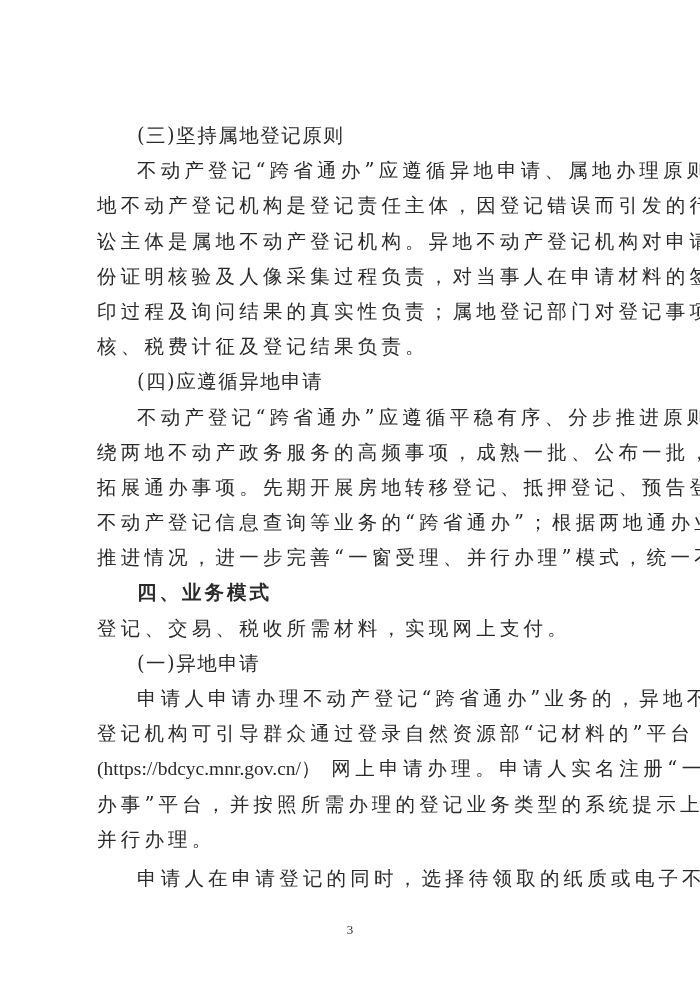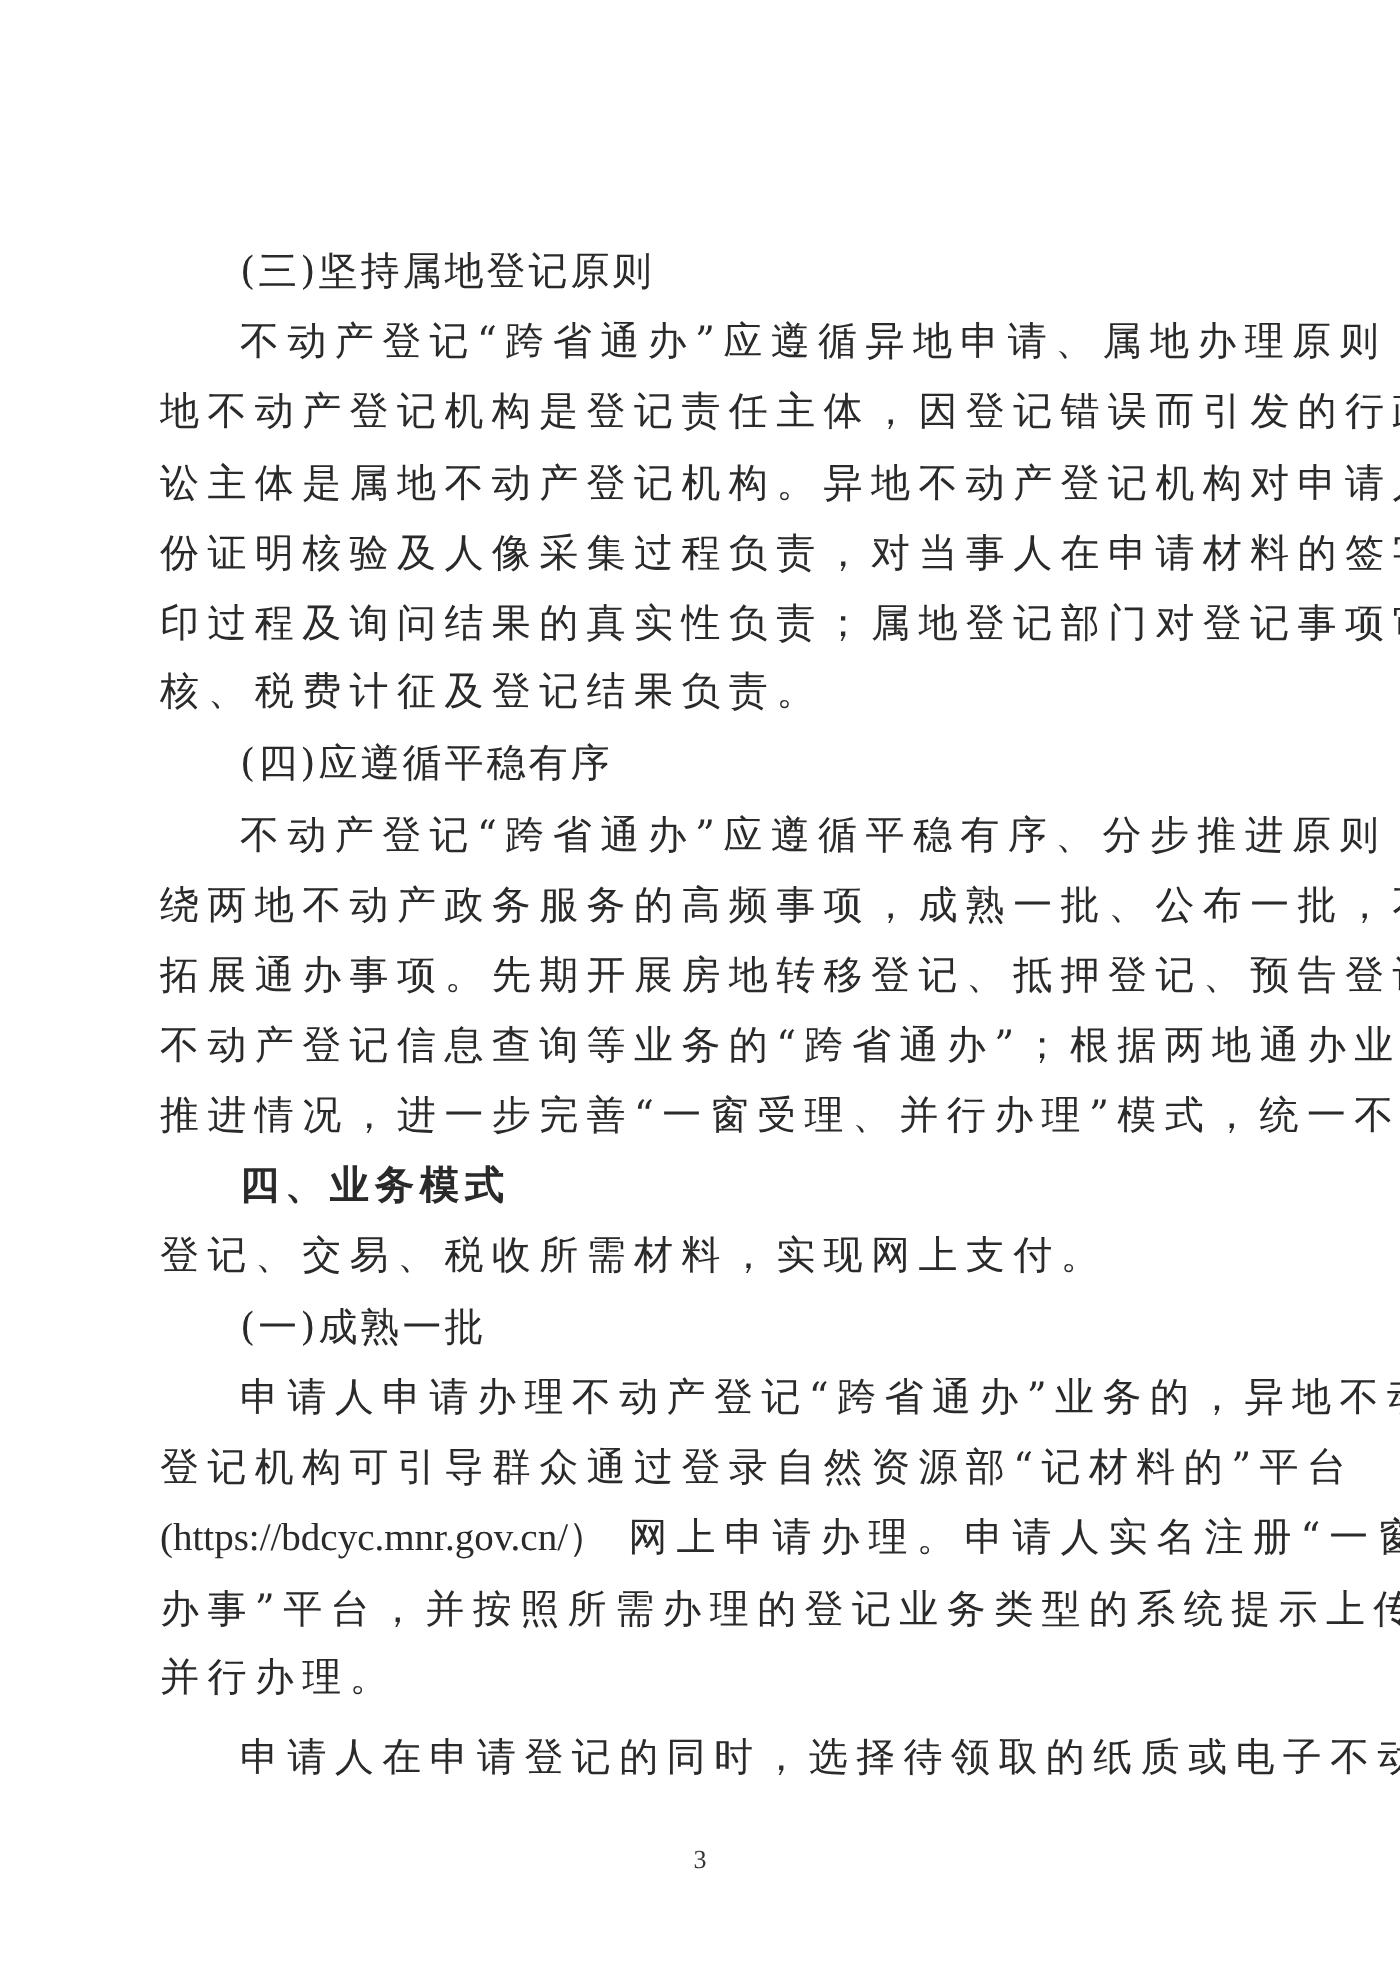--- a/index.html
+++ b/index.html
@@ -6,21 +6,21 @@
     body {
       width: 700px; height: 990px;
       background: #ffffff;
       position: relative;
       overflow: hidden;
       font-family: "DejaVu Serif", "Liberation Serif", serif;
       color: #2a2a2a;
     }
     .page {
       position: absolute;
-      left: 80px;
+      left: 97px;
       top: 118px;
       width: 512px;
     }
     .line {
       font-size: 19.5px;
       height: 35.2px;
       line-height: 35.2px;
       white-space: nowrap;
       letter-spacing: 4.2px;
       text-align: justify;
@@ -46,30 +46,30 @@
 
 <div class="page">
   <div class="line heading indent">(三)坚持属地登记原则</div>
   <div class="line indent">不动产登记“跨省通办”应遵循异地申请、属地办理原则，属</div>
   <div class="line">地不动产登记机构是登记责任主体，因登记错误而引发的行政诉</div>
   <div class="line">讼主体是属地不动产登记机构。异地不动产登记机构对申请人身</div>
   <div class="line">份证明核验及人像采集过程负责，对当事人在申请材料的签字捺</div>
   <div class="line">印过程及询问结果的真实性负责；属地登记部门对登记事项审</div>
   <div class="line last">核、税费计征及登记结果负责。</div>
 
-  <div class="line heading indent">(四)应遵循平稳有序</div>
+  <div class="line heading indent">(四)应遵循异地申请</div>
   <div class="line indent">不动产登记“跨省通办”应遵循平稳有序、分步推进原则，围</div>
   <div class="line">绕两地不动产政务服务的高频事项，成熟一批、公布一批，不断</div>
   <div class="line">拓展通办事项。先期开展房地转移登记、抵押登记、预告登记、</div>
   <div class="line">不动产登记信息查询等业务的“跨省通办”；根据两地通办业务的</div>
   <div class="line">推进情况，进一步完善“一窗受理、并行办理”模式，统一不动产</div>
   <div class="line heading major indent">四、业务模式</div>
 
   <div class="line last">登记、交易、税收所需材料，实现网上支付。</div>
-  <div class="line heading indent">(一)成熟一批</div>
+  <div class="line heading indent">(一)异地申请</div>
   <div class="line indent">申请人申请办理不动产登记“跨省通办”业务的，异地不动产</div>
   <div class="line">登记机构可引导群众通过登录自然资源部“记材料的”平台</div>
   <div class="line" style="letter-spacing:4.5px;">
     <span class="url">(https://bdcyc.mnr.gov.cn/）</span>
     <span>网上申请办理。申请人实名注册“一窗</span>
   </div>
   <div class="line">办事”平台，并按照所需办理的登记业务类型的系统提示上传登</div>
   <div class="line last">并行办理。</div>
   <div class="line indent" style="margin-top:4px;">申请人在申请登记的同时，选择待领取的纸质或电子不动产</div>
 </div>

